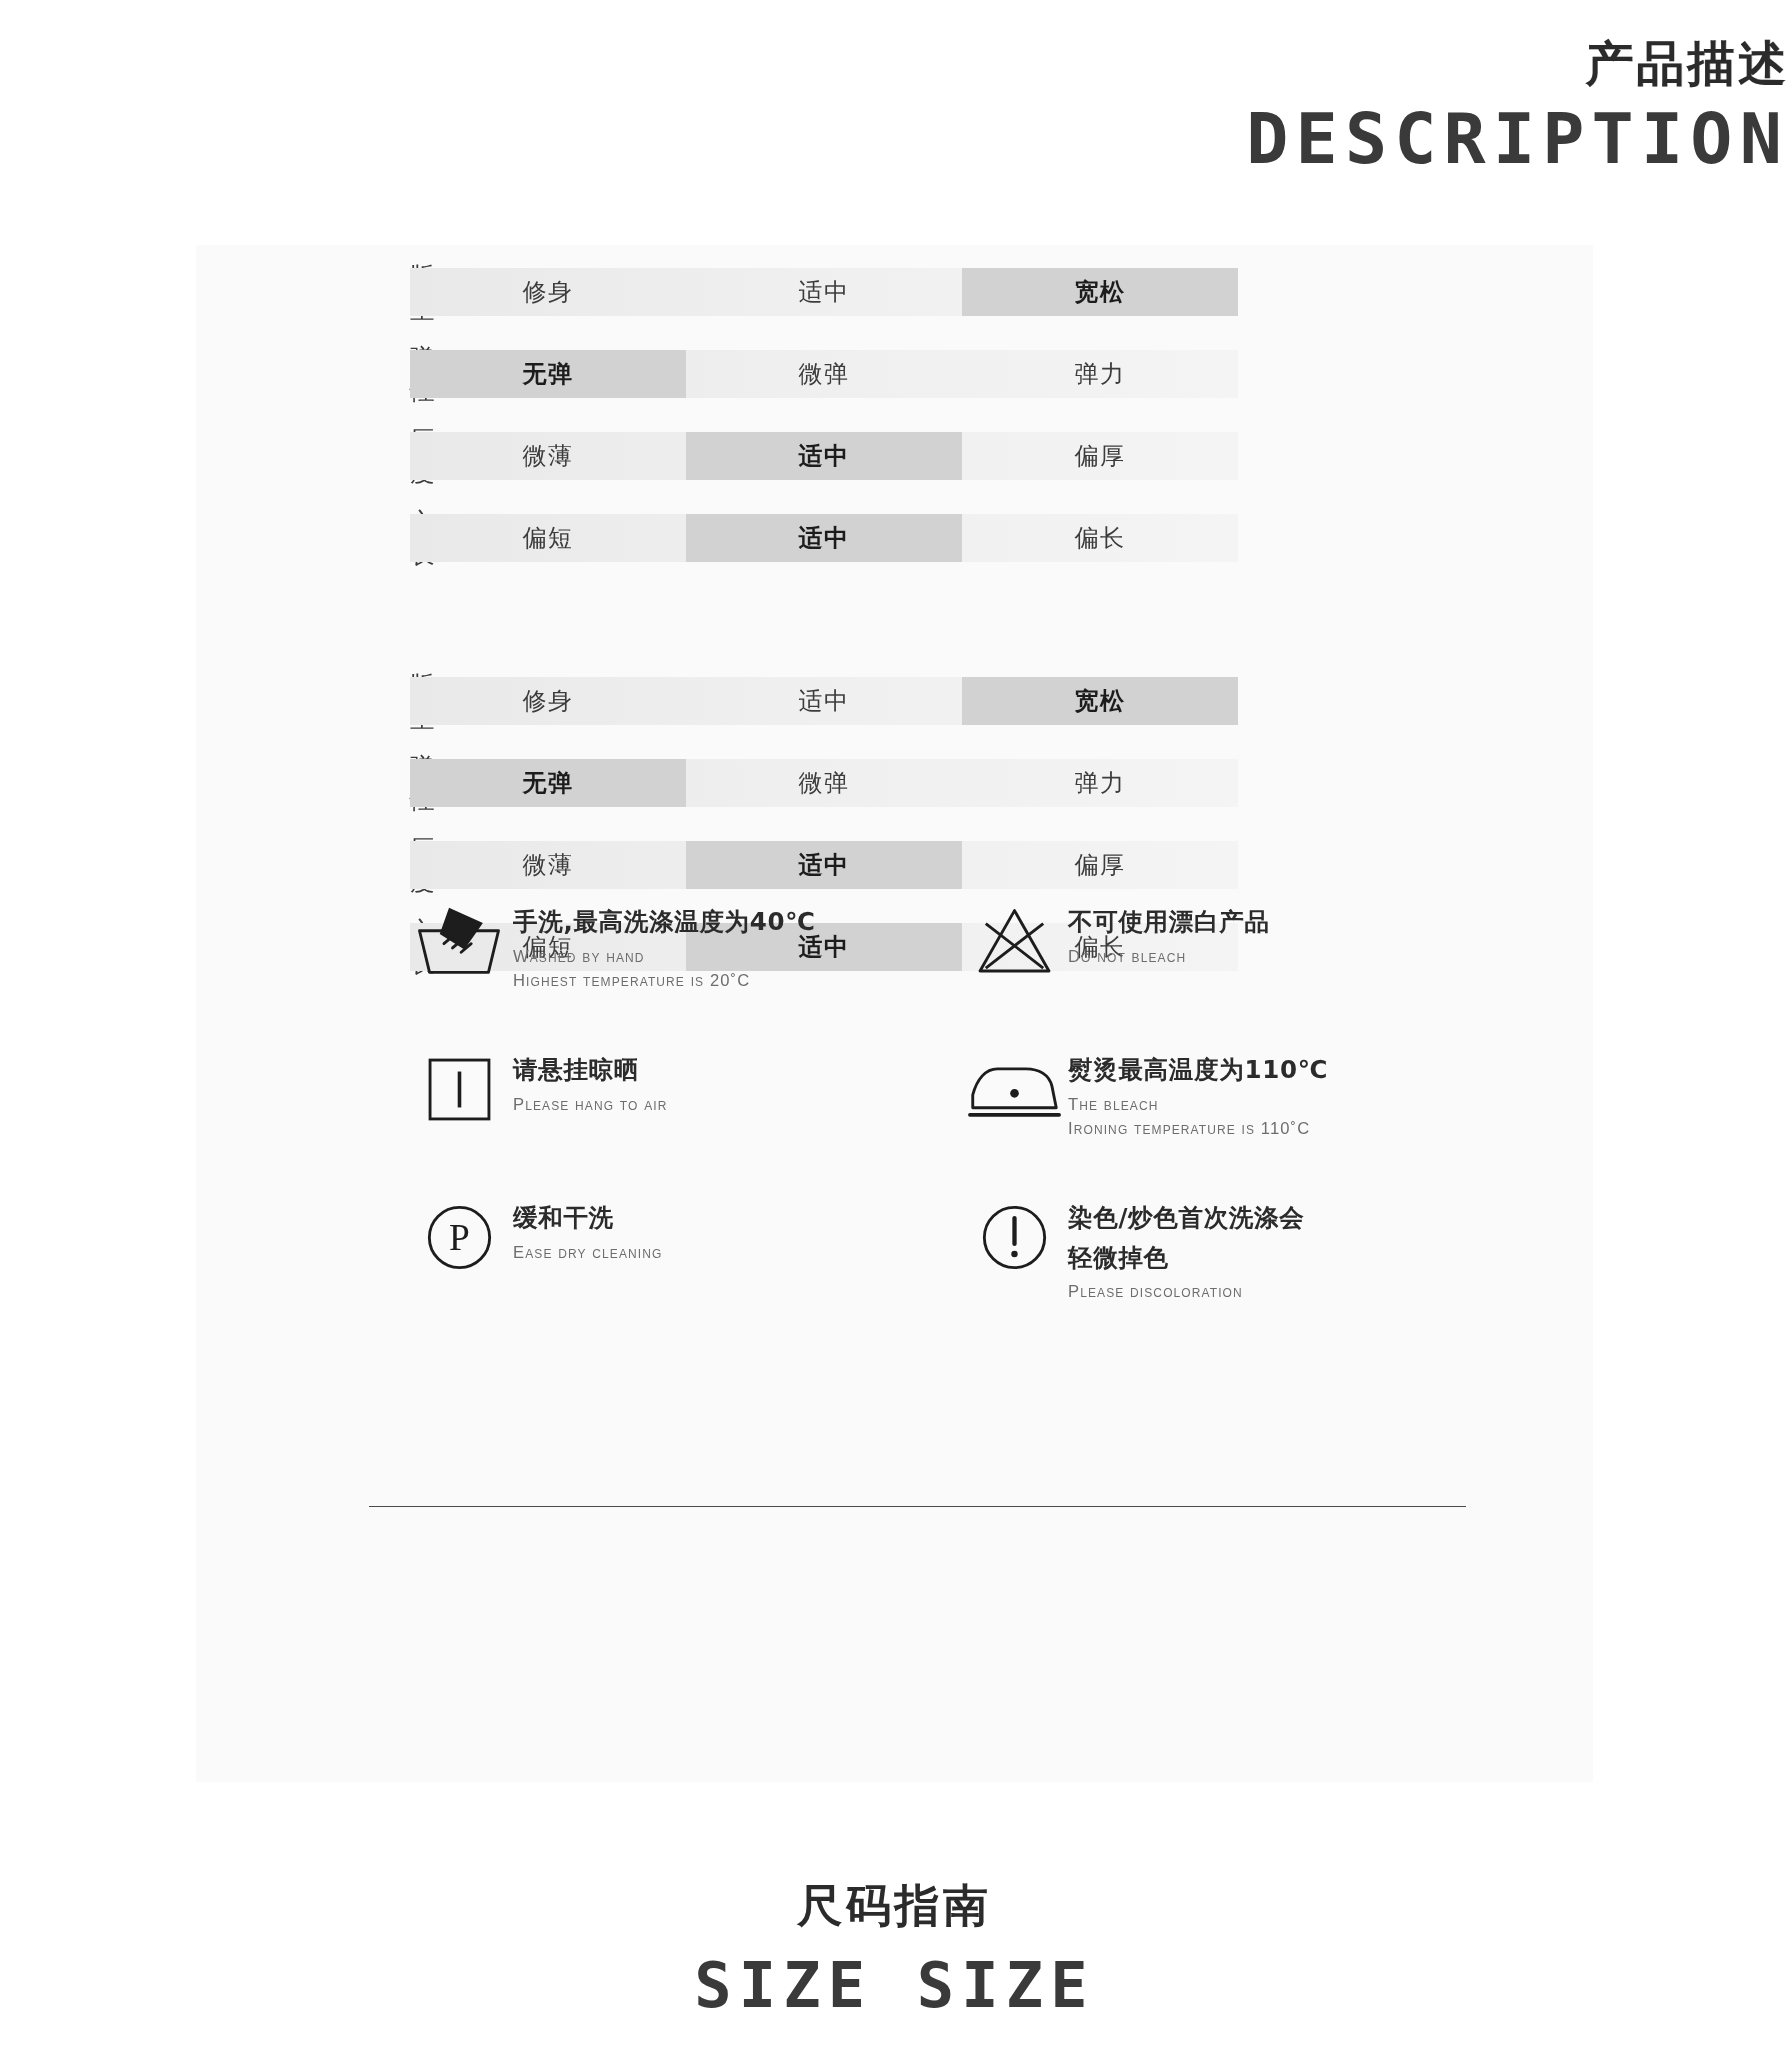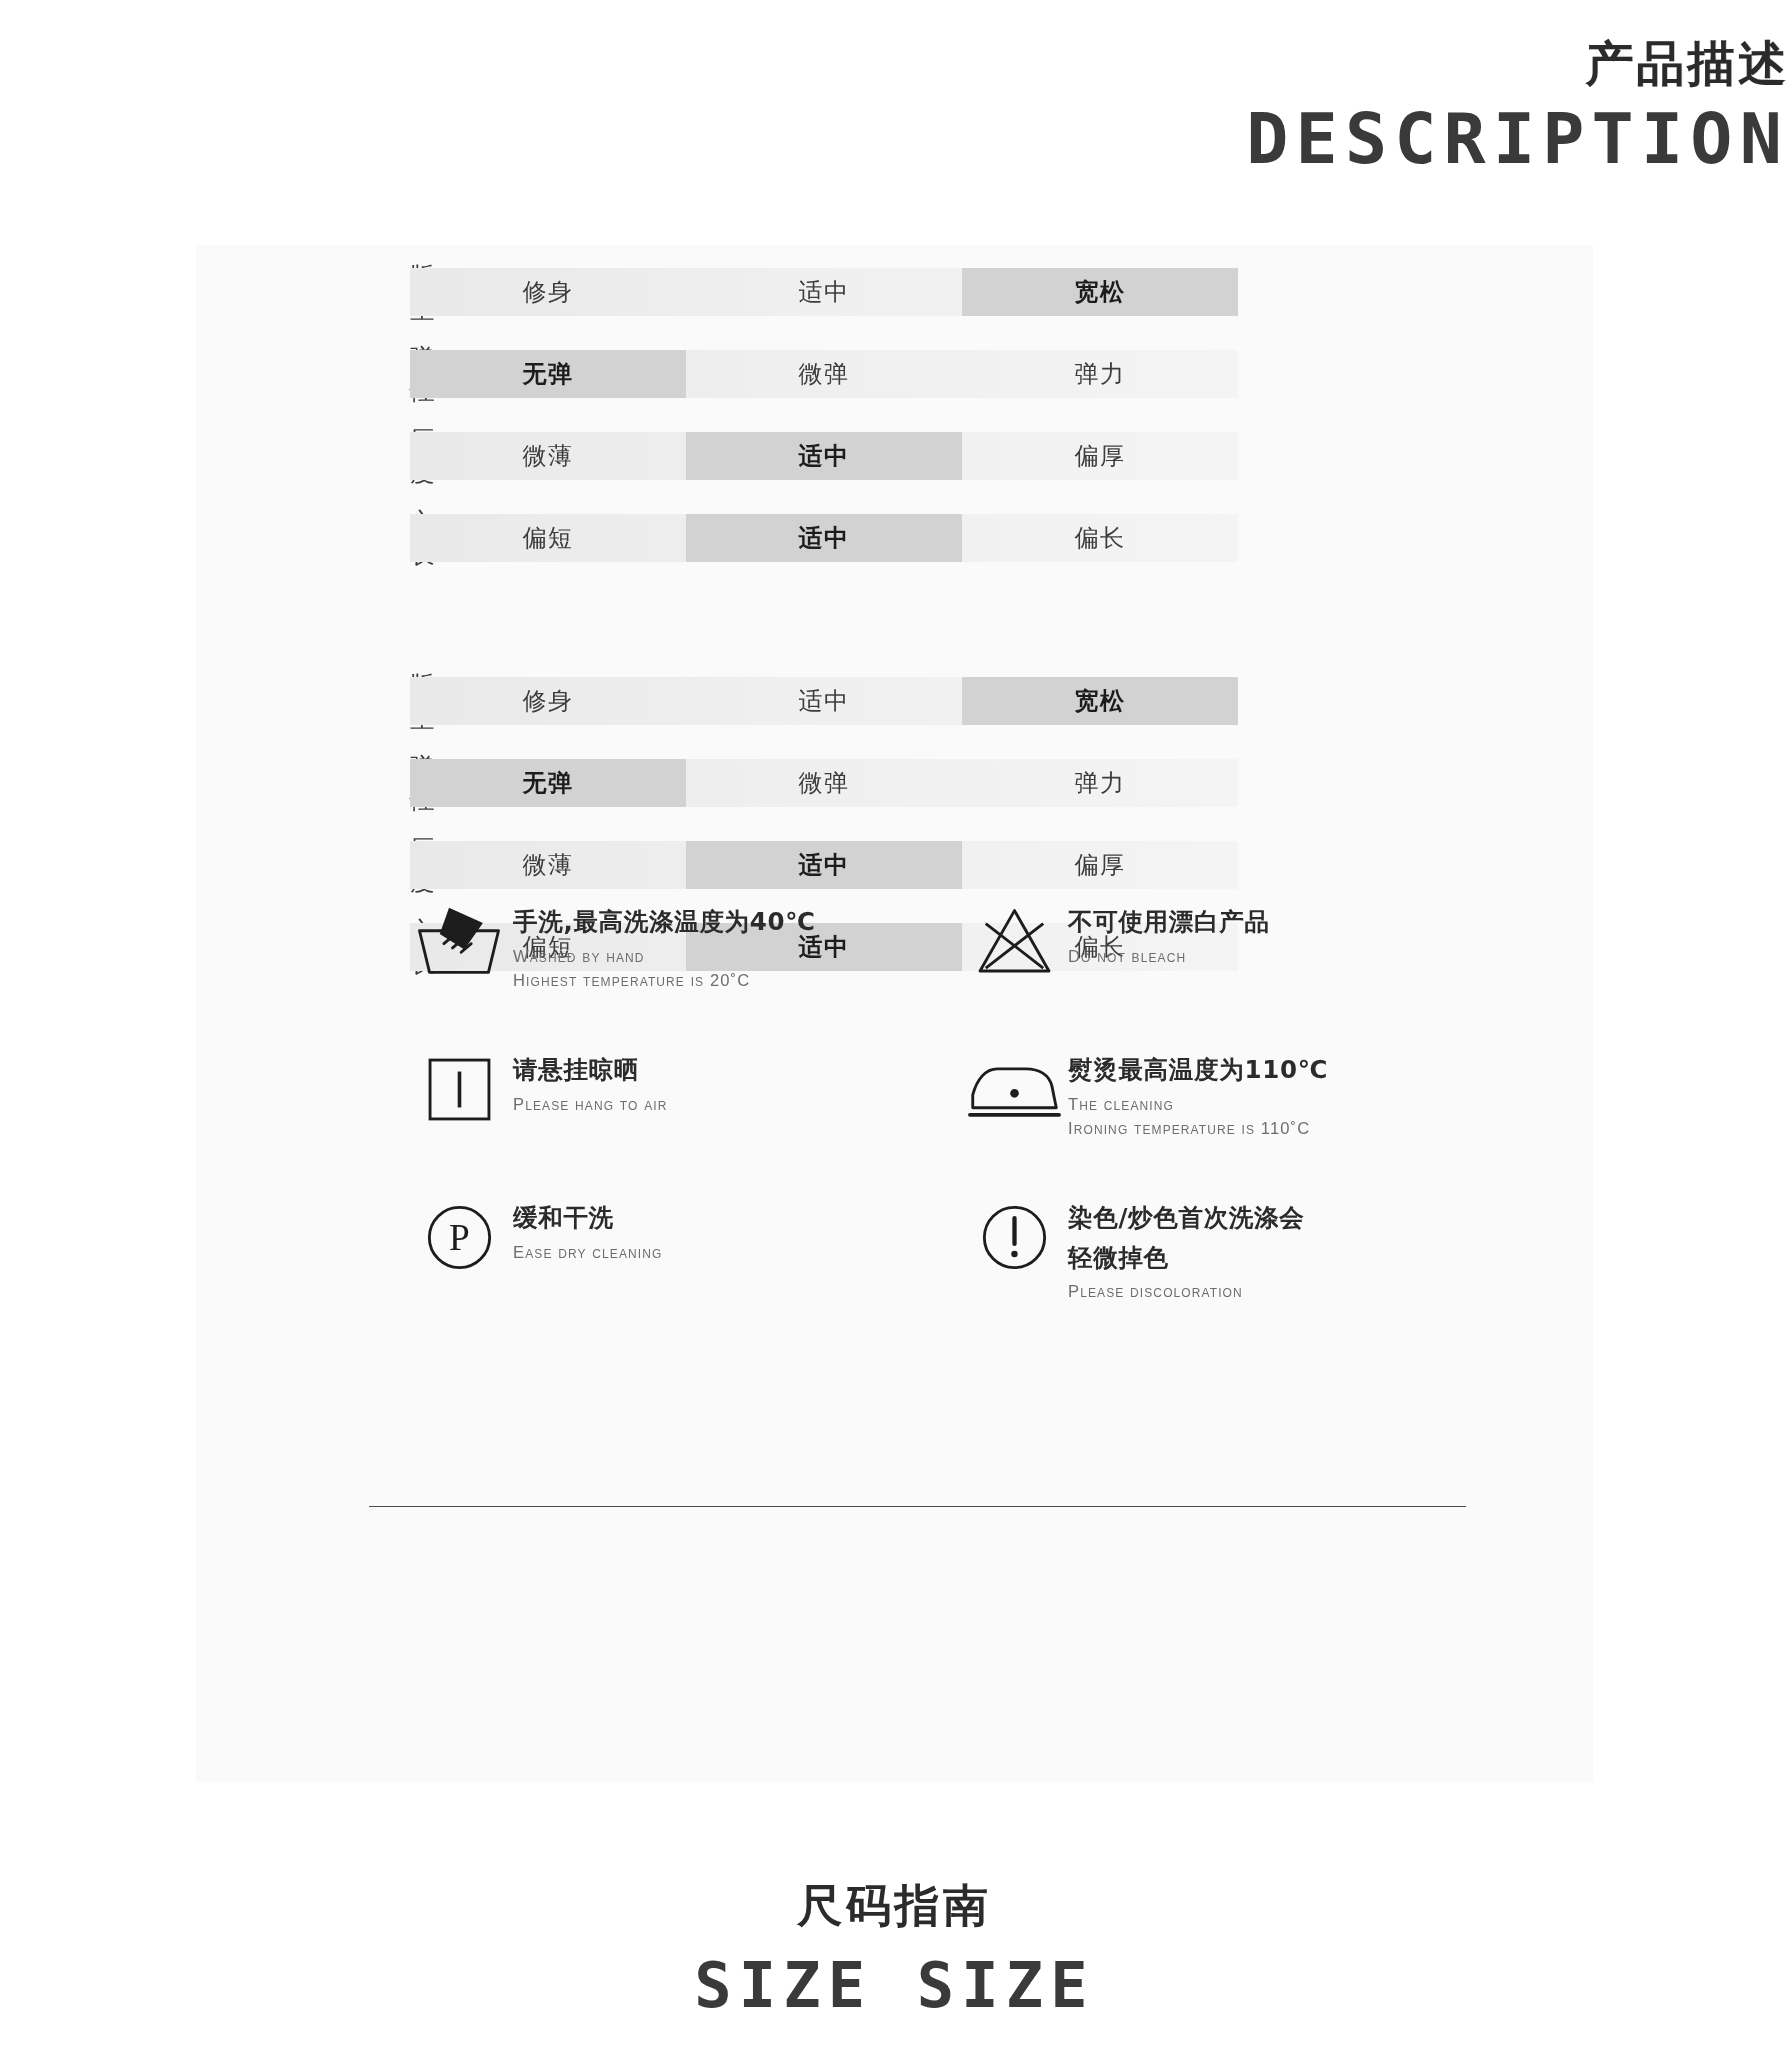--- a/index.html
+++ b/index.html
@@ -332,21 +332,21 @@
           <div class="care-icon">
             <svg width="101" height="72" viewBox="0 0 140 100" fill="none" stroke="#1d1d1d" stroke-width="4">
               <path d="M12 76 L128 76 L122 46 C118 30 104 22 86 22 L46 22 C30 22 18 36 12 58 Z" stroke-linejoin="round"></path>
               <path d="M8 86 L132 86" stroke-width="5" stroke-linecap="round"></path>
               <circle cx="70" cy="56" r="6" fill="#1d1d1d" stroke="none"></circle>
             </svg>
           </div>
           <div class="care-text">
             <div class="care-cn">熨烫最高温度为110℃</div>
             <div class="care-en">
-              <div>The cleaning</div>
+              <div>The bleach</div>
               <div>Ironing temperature is 110˚C</div>
             </div>
           </div>
         </div>
 
         <div class="care-item">
           <div class="care-icon">
             <svg width="79" height="79" viewBox="0 0 110 110" fill="none" stroke="#1d1d1d" stroke-width="4">
               <circle cx="55" cy="55" r="42"></circle>
               <text x="55" y="72" font-family="Liberation Serif, serif" font-size="52" fill="#1d1d1d" stroke="none" text-anchor="middle">P</text>

